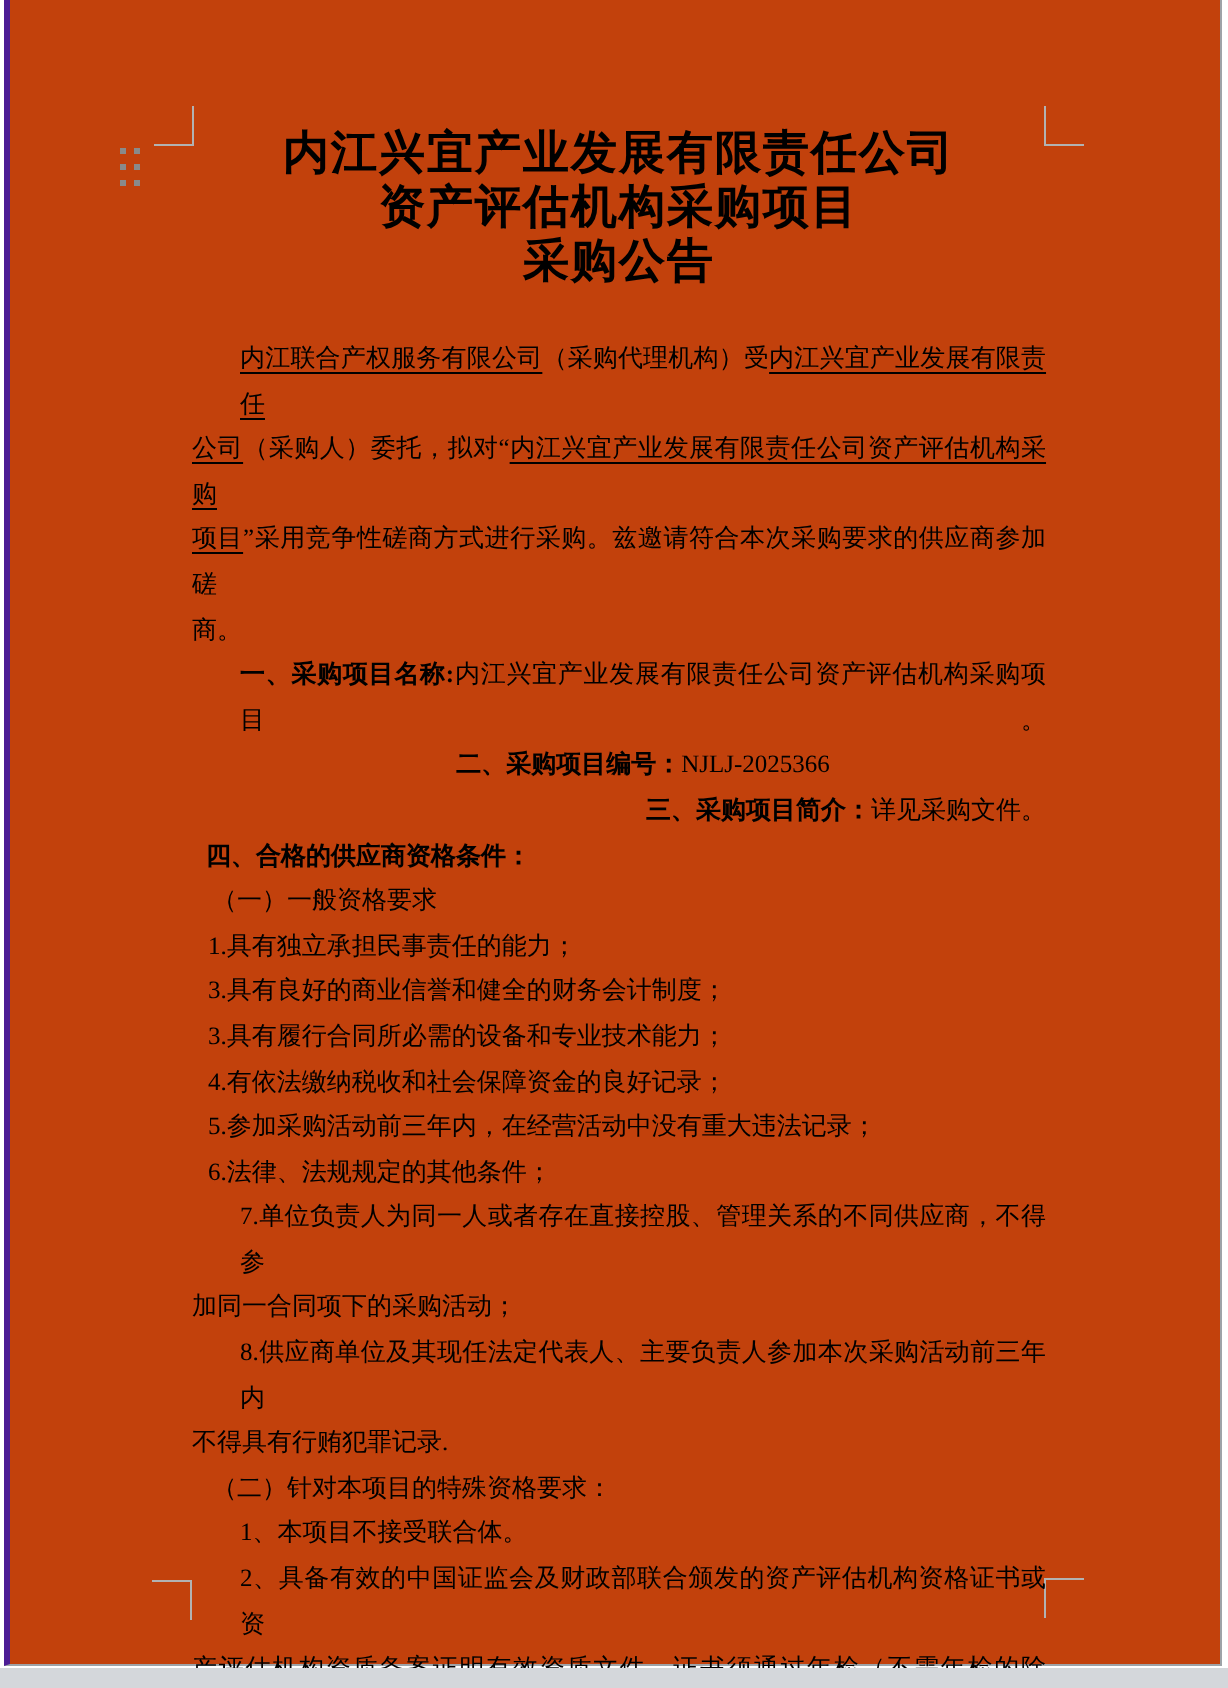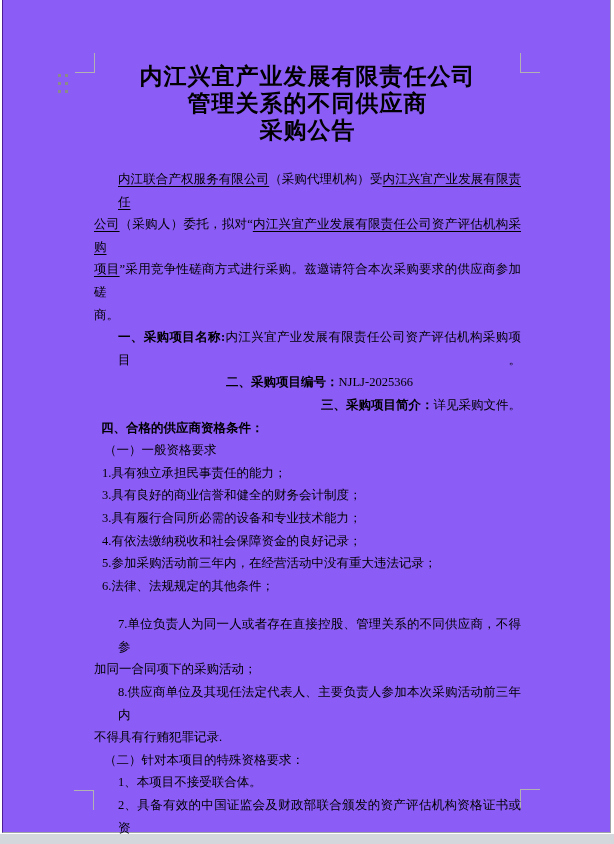--- a/index.html
+++ b/index.html
@@ -7,22 +7,22 @@
     position:relative;
     width:614px;height:844px;
     background:#ffffff;
     overflow:hidden;
     font-family:"Liberation Serif","DejaVu Serif",serif;
     color:#000;
   }
   .page{
     position:absolute;left:2px;top:0;
     width:609px;height:833px;
-    background:#8b5cf6;
-    border-left:1px solid #4c1d95;
+    background:#c2410c;
+    border-left:3px solid #4c1d95;
     border-right:1px solid #9ea3a8;
     border-bottom:1px solid #9ea3a8;
     box-sizing:border-box;
   }
   .workspace-strip{
     position:absolute;left:0;top:834px;width:614px;height:10px;
     background:#d4d7db;
   }
   
   .crop{position:absolute;width:19px;height:19px;}
@@ -65,41 +65,41 @@
       <i></i>
         <i></i>
         <i></i>
         <i></i>
         <i></i>
         <i></i>
     </div>
 
     <div class="title">
       <div>内江兴宜产业发展有限责任公司</div>
-      <div>管理关系的不同供应商</div>
+      <div>资产评估机构采购项目</div>
       <div>采购公告</div>
     </div>
 
     <div class="bodytext" id="doc-body">
         <div class="line j" style="padding-left: 24px;"><span class="u">内江联合产权服务有限公司</span><span>（采购代理机构）受</span><span class="u">内江兴宜产业发展有限责任</span></div>
         <div class="line j" style="padding-left: 0px;"><span class="u">公司</span><span>（采购人）委托，拟对“</span><span class="u">内江兴宜产业发展有限责任公司资产评估机构采购</span></div>
         <div class="line j" style="padding-left: 0px;"><span class="u">项目</span><span>”采用竞争性磋商方式进行采购。兹邀请符合本次采购要求的供应商参加磋</span></div>
         <div class="line" style="padding-left: 0px;"><span>商。</span></div>
         <div class="line j" style="padding-left: 24px;"><span class="b">一、采购项目名称:</span><span>内江兴宜产业发展有限责任公司资产评估机构采购项目。</span></div>
         <div class="line" style="padding-left: 24px; text-align: center;"><span class="b">二、采购项目编号：</span><span>NJLJ-2025366</span></div>
         <div class="line" style="padding-left: 24px; text-align: right;"><span class="b">三、采购项目简介：</span><span>详见采购文件。</span></div>
         <div class="line" style="padding-left: 7px;"><span class="b">四、合格的供应商资格条件：</span></div>
         <div class="line" style="padding-left: 10px;"><span>（一）一般资格要求</span></div>
         <div class="line" style="padding-left: 8px;"><span>1.具有独立承担民事责任的能力；</span></div>
         <div class="line" style="padding-left: 8px;"><span>3.具有良好的商业信誉和健全的财务会计制度；</span></div>
         <div class="line" style="padding-left: 8px;"><span>3.具有履行合同所必需的设备和专业技术能力；</span></div>
         <div class="line" style="padding-left: 8px;"><span>4.有依法缴纳税收和社会保障资金的良好记录；</span></div>
         <div class="line" style="padding-left: 8px;"><span>5.参加采购活动前三年内，在经营活动中没有重大违法记录；</span></div>
         <div class="line" style="padding-left: 8px;"><span>6.法律、法规规定的其他条件；</span></div>
-        <div class="line j" style="padding-left: 24px; margin-top: 16px;"><span>7.单位负责人为同一人或者存在直接控股、管理关系的不同供应商，不得参</span></div>
+        <div class="line j" style="padding-left: 24px;"><span>7.单位负责人为同一人或者存在直接控股、管理关系的不同供应商，不得参</span></div>
         <div class="line" style="padding-left: 0px;"><span>加同一合同项下的采购活动；</span></div>
         <div class="line j" style="padding-left: 24px;"><span>8.供应商单位及其现任法定代表人、主要负责人参加本次采购活动前三年内</span></div>
         <div class="line" style="padding-left: 0px;"><span>不得具有行贿犯罪记录.</span></div>
         <div class="line" style="padding-left: 10px;"><span>（二）针对本项目的特殊资格要求：</span></div>
         <div class="line" style="padding-left: 24px;"><span>1、本项目不接受联合体。</span></div>
         <div class="line j" style="padding-left: 24px;"><span>2、具备有效的中国证监会及财政部联合颁发的资产评估机构资格证书或资</span></div>
         <div class="line j" style="padding-left: 0px;"><span>产评估机构资质备案证明有效资质文件，证书须通过年检（不需年检的除外）。</span></div>
       </div>
   </div>
   <div class="workspace-strip"></div>

